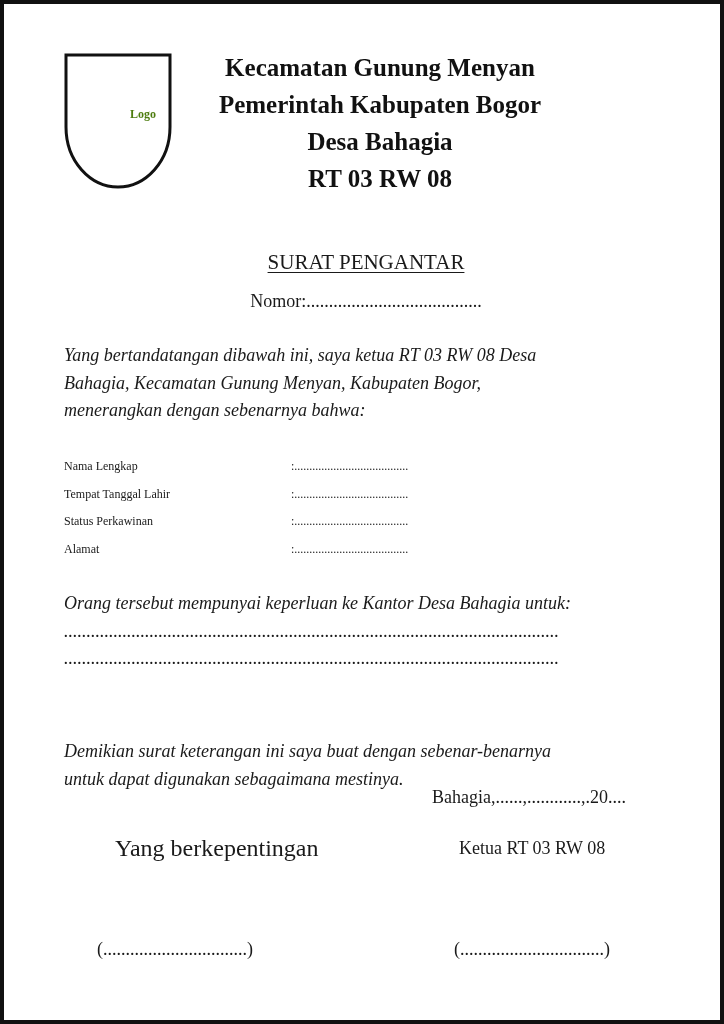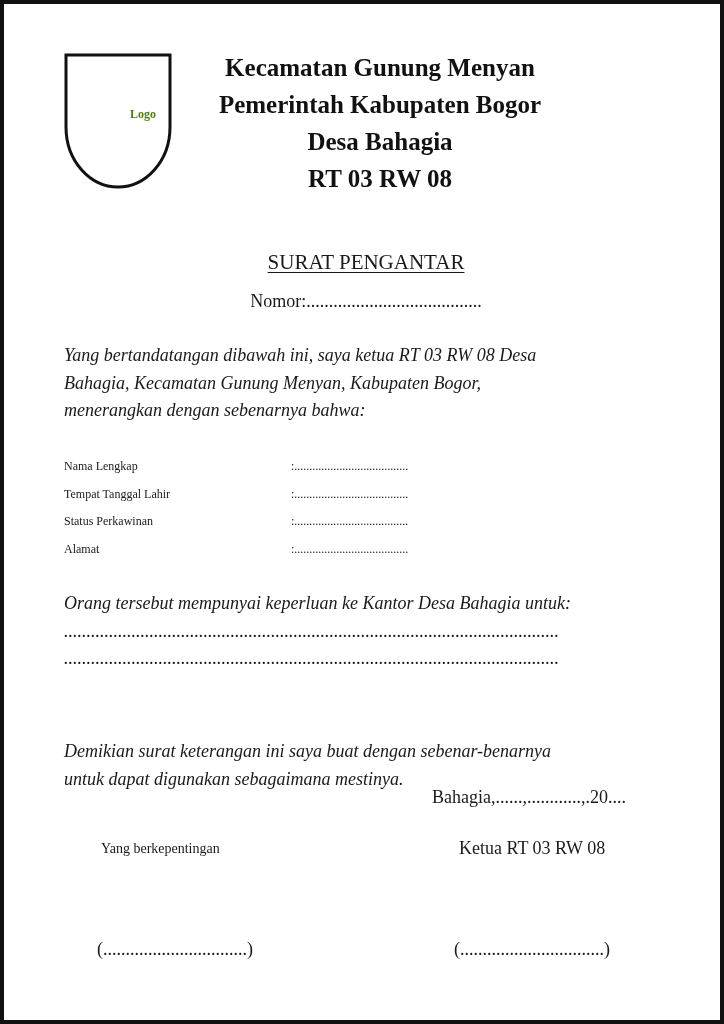--- a/index.html
+++ b/index.html
@@ -92,22 +92,22 @@
   .purpose { top: 586px; }
   .closing { top: 698px; margin-top: 36px; }
   .date {
     position: absolute;
     left: 428px; top: 780px;
     font-size: 18px; line-height: 27px;
     white-space: nowrap;
   }
   .sign-left-title {
     position: absolute;
-    left: 97px; top: 831px;
-    font-size: 14px; line-height: 27px;
+    left: 111px; top: 831px;
+    font-size: 24px; line-height: 27px;
     white-space: nowrap;
   }
   .sign-right-title {
     position: absolute;
     left: 455px; top: 831px;
     font-size: 18px; line-height: 27px;
     white-space: nowrap;
   }
   .sign-left-name {
     position: absolute;

